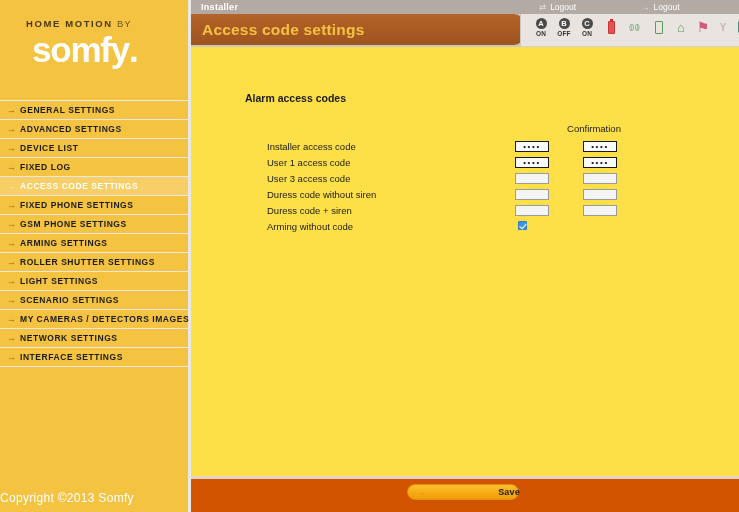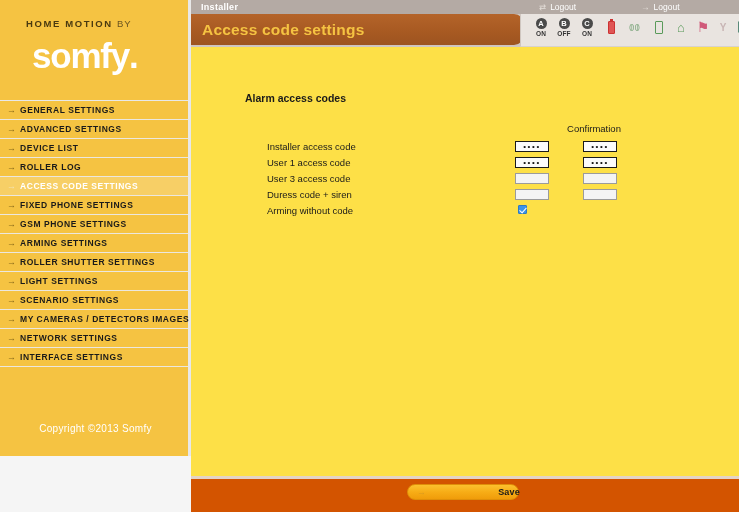--- a/index.html
+++ b/index.html
@@ -11,42 +11,42 @@
   }
   #app {
     position: relative;
     width: 739px; height: 512px;
     background: #f5f5f5;
   }
 
   
   #sidebar {
     position: absolute; left: 0; top: 0;
-    width: 191px; height: 456px;
+    width: 191px; height: 512px;
     background: #f5c342;
     border-right: 3px solid #e8e8e8;
   }
   #logo-block {
     height: 100px;
     padding: 18px 0 0 26px;
   }
   #logo-tag {
     font-size: 9.5px;
     font-weight: bold;
     letter-spacing: 1.6px;
     color: #4a3a10;
     white-space: nowrap;
   }
   #logo-tag .by {
     font-weight: normal;
     color: #6a5420;
     letter-spacing: 1px;
   }
   #logo-word {
-    margin-top: 8px;
+    margin-top: 2px;
     margin-left: 6px;
     font-size: 35px;
     font-weight: bold;
     color: #ffffff;
     letter-spacing: -1.2px;
     line-height: 38px;
   }
   #logo-word .dot { letter-spacing: 0; }
 
   #sidebar-nav {
@@ -75,24 +75,23 @@
     font-weight: normal;
   }
   .nav-item.active {
     background: #f7cf66;
     color: #ffffff;
   }
   .nav-item.active .arrow { color: #f3e2b0; }
 
   #copyright {
     position: absolute;
-    left: 0; bottom: 22px;
+    left: 0; bottom: 7px;
     width: 191px;
-    text-align: center;
-    font-size: 10px;
+    font-size: 12px;
     color: #ffffff;
     letter-spacing: 0.3px;
   }
 
   
   #topbar {
     position: absolute;
     left: 191px; top: 0;
     width: 570px; height: 14px;
     background: #b4aaa4;
@@ -382,21 +381,21 @@
         <span>HOME MOTION</span>
         <span class="by">BY</span>
       </div>
       <div id="logo-word"><span>somfy</span><span class="dot">.</span></div>
     </div>
 
     <div id="sidebar-nav">
         <div class="nav-item"><span class="arrow">→</span><span>GENERAL SETTINGS</span></div>
         <div class="nav-item"><span class="arrow">→</span><span>ADVANCED SETTINGS</span></div>
         <div class="nav-item"><span class="arrow">→</span><span>DEVICE LIST</span></div>
-        <div class="nav-item"><span class="arrow">→</span><span>ROLLER LOG</span></div>
+        <div class="nav-item"><span class="arrow">→</span><span>FIXED LOG</span></div>
         <div class="nav-item active"><span class="arrow">→</span><span>ACCESS CODE SETTINGS</span></div>
         <div class="nav-item"><span class="arrow">→</span><span>FIXED PHONE SETTINGS</span></div>
         <div class="nav-item"><span class="arrow">→</span><span>GSM PHONE SETTINGS</span></div>
         <div class="nav-item"><span class="arrow">→</span><span>ARMING SETTINGS</span></div>
         <div class="nav-item"><span class="arrow">→</span><span>ROLLER SHUTTER SETTINGS</span></div>
         <div class="nav-item"><span class="arrow">→</span><span>LIGHT SETTINGS</span></div>
         <div class="nav-item"><span class="arrow">→</span><span>SCENARIO SETTINGS</span></div>
         <div class="nav-item"><span class="arrow">→</span><span>MY CAMERAS / DETECTORS IMAGES</span></div>
         <div class="nav-item"><span class="arrow">→</span><span>NETWORK SETTINGS</span></div>
         <div class="nav-item"><span class="arrow">→</span><span>INTERFACE SETTINGS</span></div>
@@ -470,20 +469,25 @@
           <div class="row-label">User 1 access code</div>
           <div class="code-field col-main filled">••••</div>
           <div class="code-field col-conf filled">••••</div>
         </div>
         <div class="form-row">
           <div class="row-label">User 3 access code</div>
           <div class="code-field col-main"></div>
           <div class="code-field col-conf"></div>
         </div>
         <div class="form-row">
+          <div class="row-label">Duress code without siren</div>
+          <div class="code-field col-main"></div>
+          <div class="code-field col-conf"></div>
+        </div>
+        <div class="form-row">
           <div class="row-label">Duress code + siren</div>
           <div class="code-field col-main"></div>
           <div class="code-field col-conf"></div>
         </div>
         <div class="form-row">
           <div class="row-label">Arming without code</div>
           <div class="arming-check"></div>
         </div>
       </div>
   </div>

